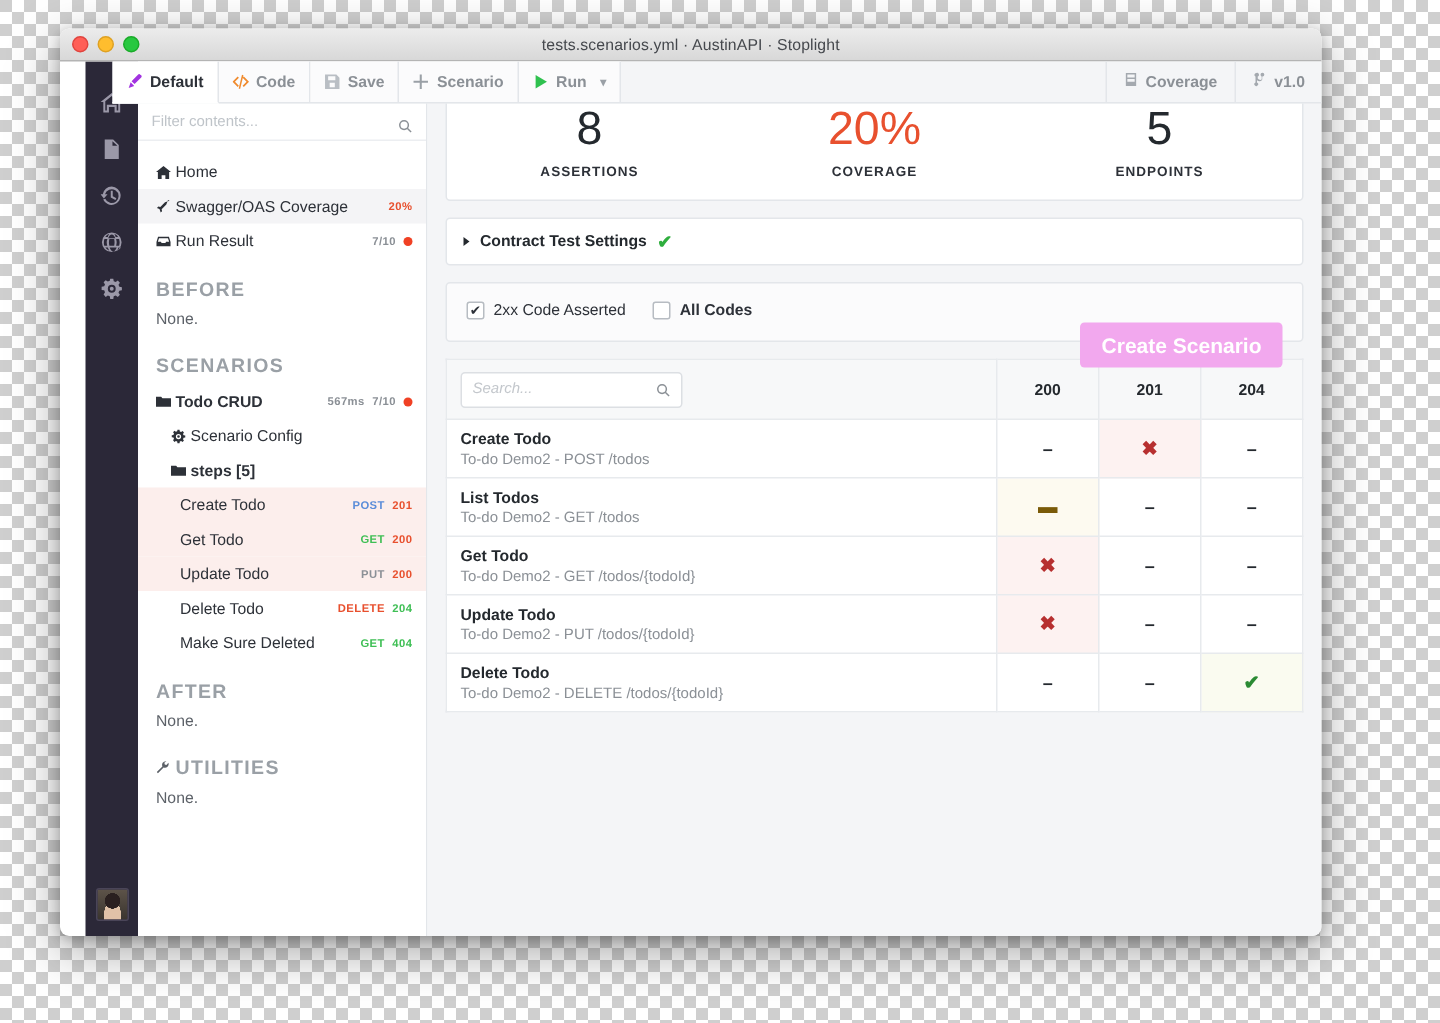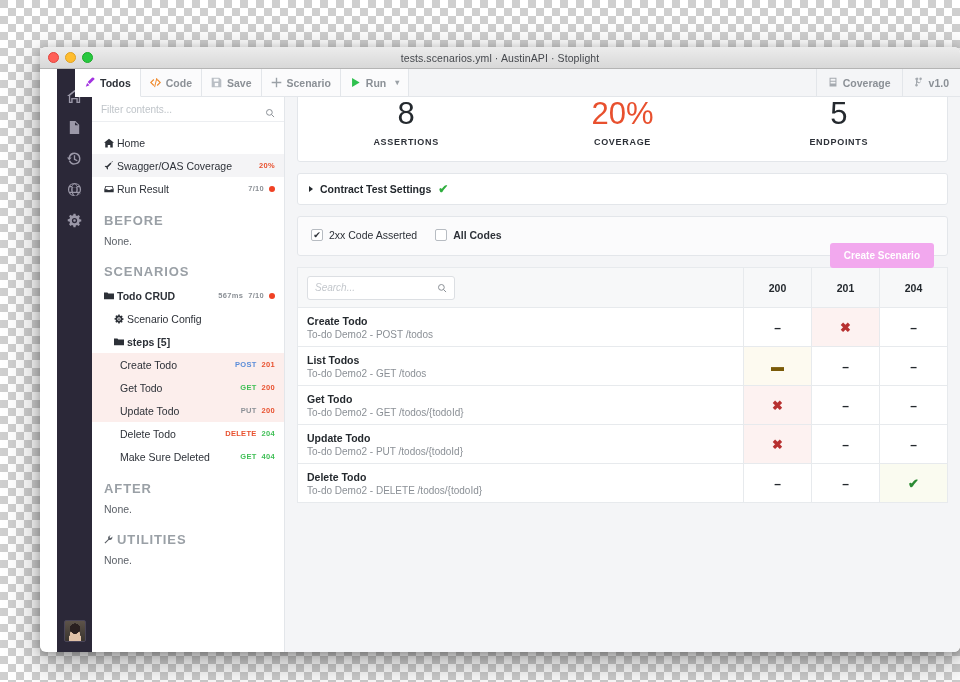--- a/index.html
+++ b/index.html
@@ -11,28 +11,27 @@
   body {
     background:
       repeating-conic-gradient(#ffffff 0% 25%, #cfcfcf 0% 50%) 0 0 / 16px 16px;
     position: relative;
   }
 
   
   #window {
     position: absolute;
     left: 40px; top: 19px;
-    width: 920px; height: 605px;
+    width: 841px; height: 605px;
     background: #ffffff;
     border-radius: 6px;
     box-shadow: 0 10px 34px rgba(0,0,0,.36), 0 2px 8px rgba(0,0,0,.22);
     overflow: hidden;
     display: flex;
     flex-direction: column;
-    margin-top: 28px;
   }
 
   
   #titlebar {
     height: 22px;
     background: linear-gradient(#ececec, #d8d8d8);
     border-bottom: 1px solid #b4b4b4;
     display: flex; align-items: center;
     position: relative;
     flex: 0 0 22px;
@@ -180,21 +179,21 @@
     font-size: 10px; color: #2d3138; line-height: 1;
   }
   .cb.checked .box::after { content: "✔"; font-size: 9px; }
   .cb .t { color: #2d3138; }
   .cb.strong .t { font-weight: bold; }
   #hint { margin-top: 12px; font-size: 10.5px; color: #8b9096; }
   #create-scenario {
     position: absolute; right: 13px; top: 26px;
     background: #f2a8ee; color: #ffffff;
     border: 0; border-radius: 3px;
-    padding: 7px 14px; font-size: 10px; font-weight: bold;
+    padding: 7px 14px; font-size: 14px; font-weight: bold;
     font-family: inherit; cursor: pointer;
   }
 
   
   #tbl { width: 100%; border-collapse: collapse; background: #fff; table-layout: fixed; }
   #tbl th, #tbl td { border: 1px solid #e7eaed; }
   #tbl thead th { background: #f7f8f9; height: 40px; font-size: 10.5px; font-weight: bold; color: #24292e; }
   th.colname { text-align: left; padding: 0 9px; }
   th.code { width: 68px; text-align: center; }
   .searchbox {
@@ -529,21 +528,21 @@
     </div>
   </div>
 
   <div id="tabbar" style="position:absolute; left:35px; right:0; top:22px; width:auto;">
     <div class="tab active">
       <span class="tab-ico">
         <svg viewBox="0 0 16 16">
             <path d="M13.9 1.2a1.6 1.6 0 0 0-2.3 0L5.4 7.4l2.9 2.9 6.2-6.2a1.6 1.6 0 0 0-.6-2.9zM4.5 8.6 2.6 14l5.4-1.9-3.5-3.5z" fill="#a233e0"></path>
           </svg>
       </span>
-      <span>Todos</span>
+      <span>Default</span>
     </div>
     <div class="tab">
       <span class="tab-ico">
         <svg viewBox="0 0 16 16">
             <path d="M5 3 0 8l5 5 1.2-1.2L2.4 8l3.8-3.8L5 3zm6 0L9.8 4.2 13.6 8l-3.8 3.8L11 13l5-5-5-5zM9.2 1.3 6 14.6l1.4.4L10.6 1.7l-1.4-.4z" fill="#f08b2e"></path>
           </svg>
       </span>
       <span>Code</span>
     </div>
     <div class="tab">

